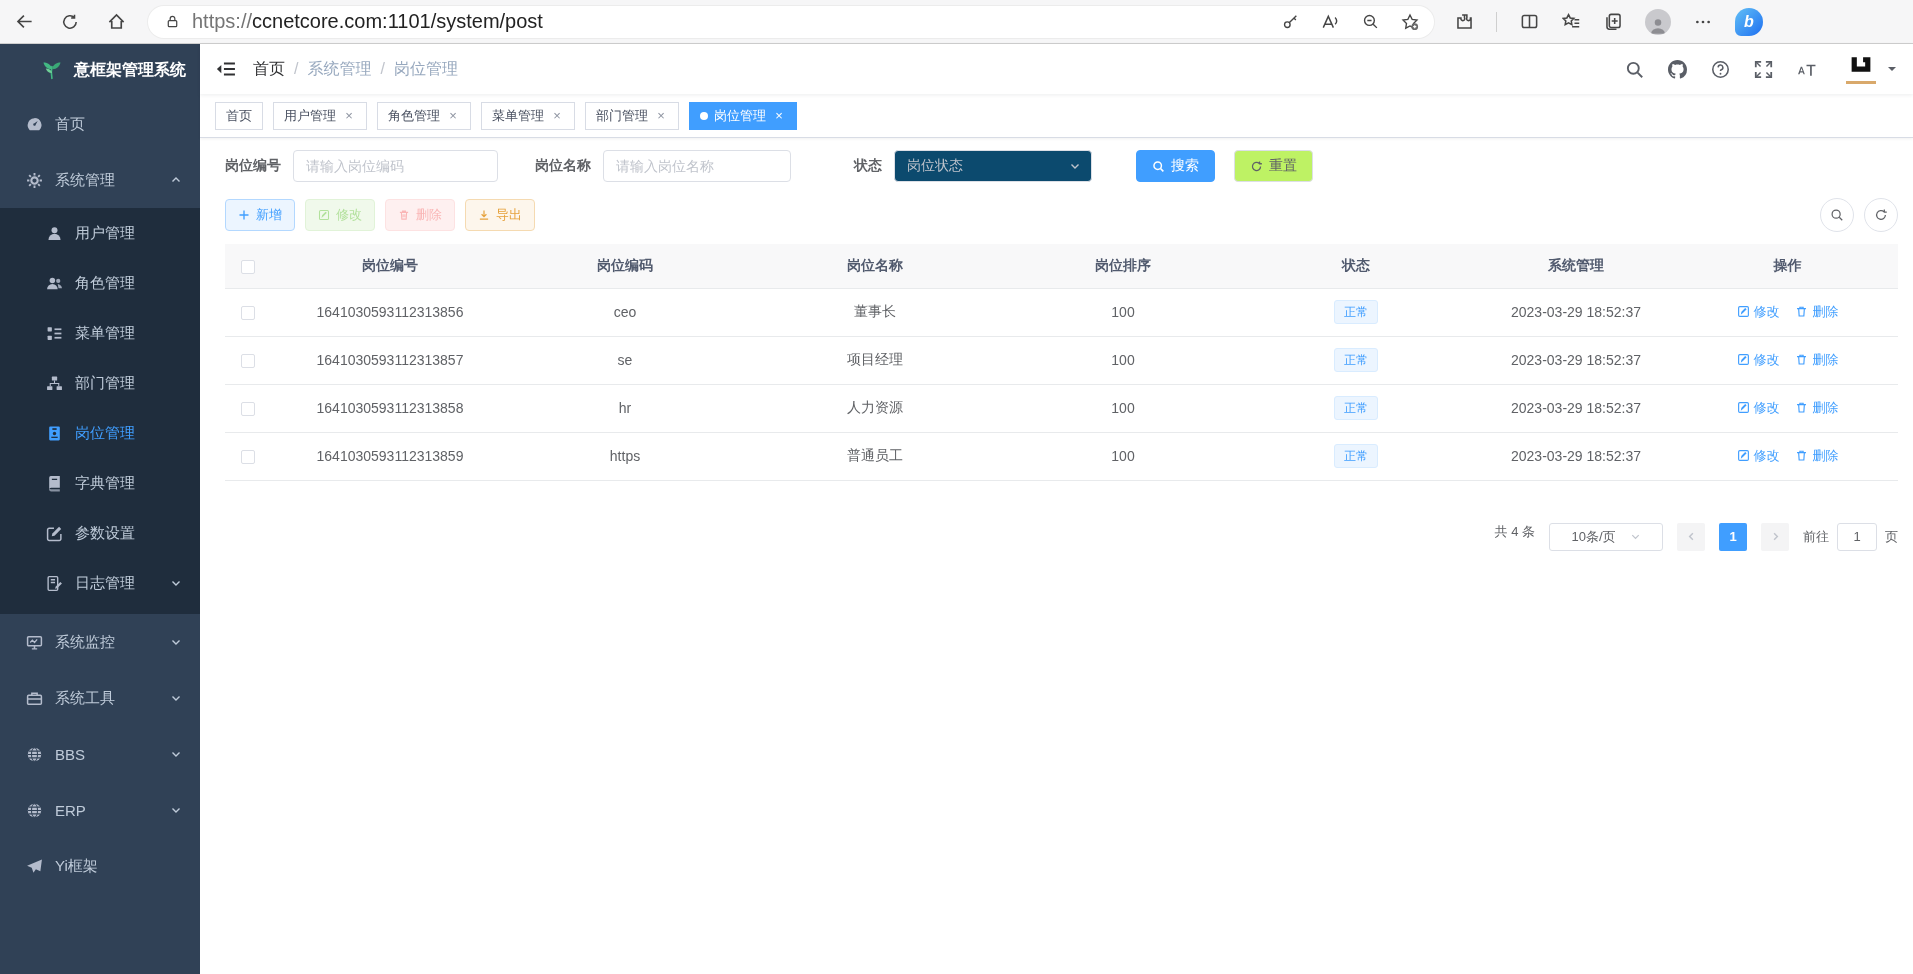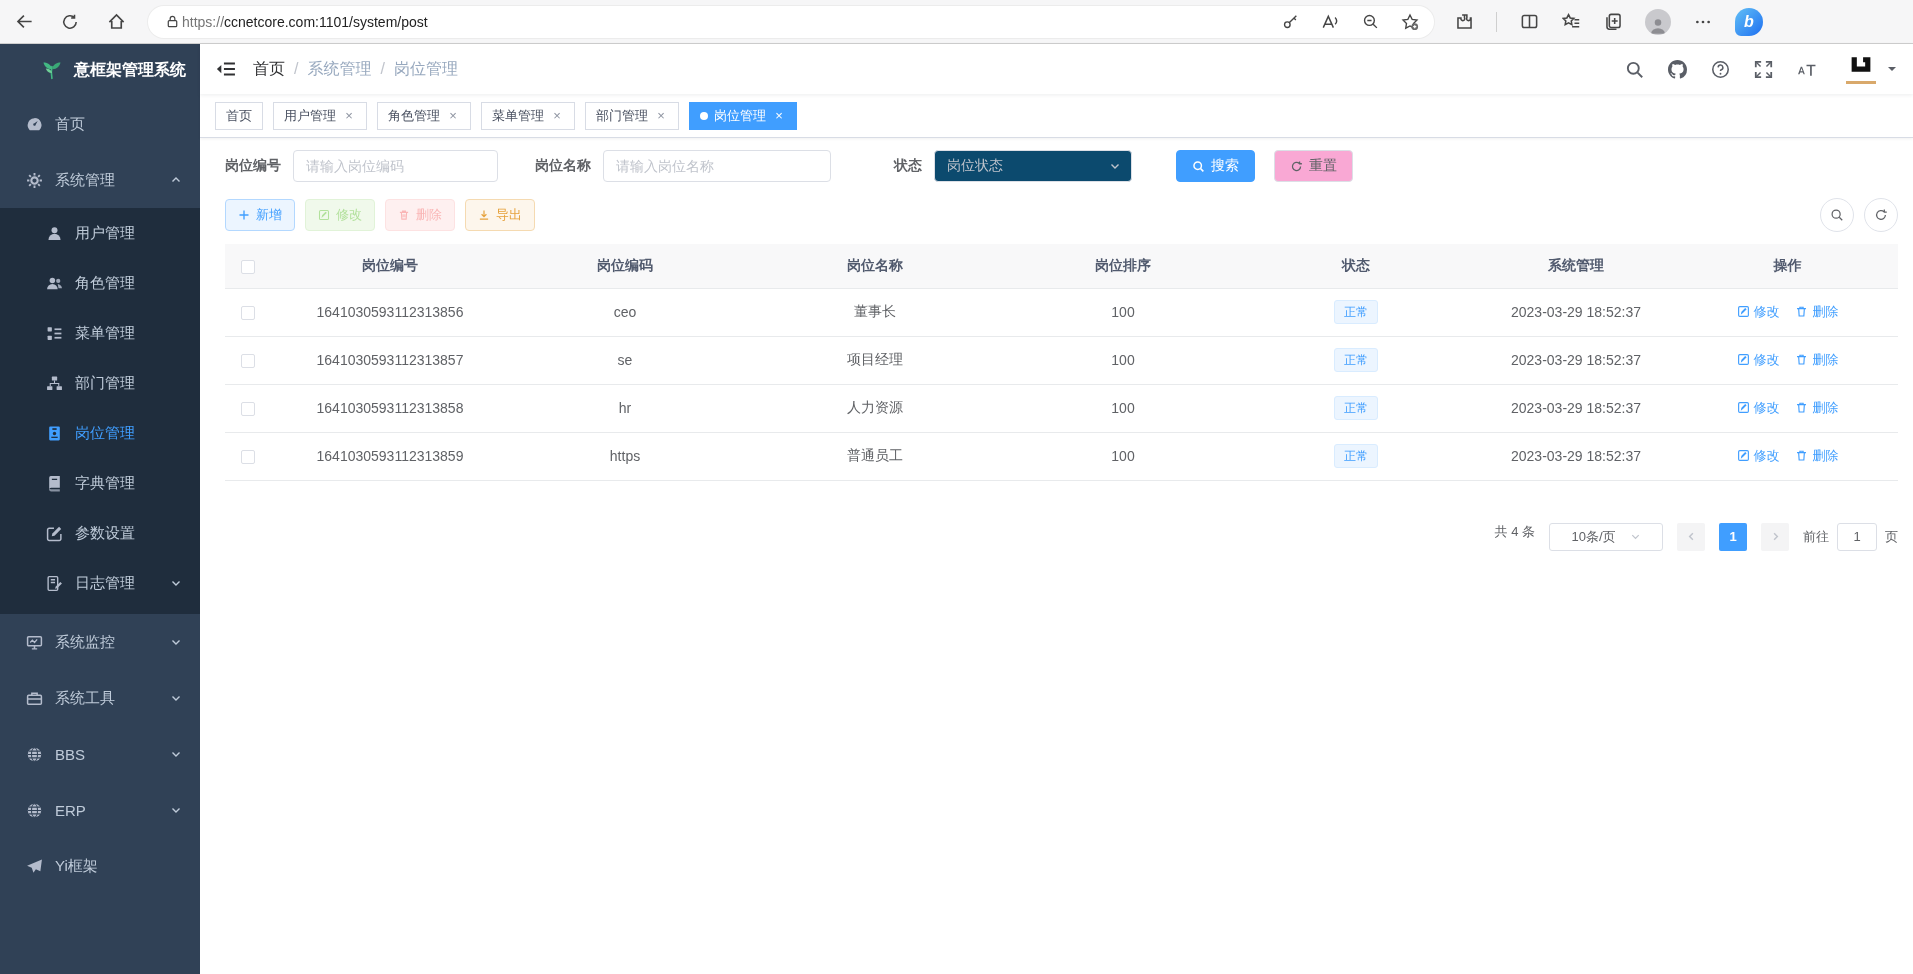--- a/index.html
+++ b/index.html
@@ -4,21 +4,21 @@
 <style>
   *{margin:0;padding:0;box-sizing:border-box}
   html,body{width:1913px;height:974px;overflow:hidden;font-family:"Liberation Sans",sans-serif;background:#fff}
   svg{display:block}
 
   
   .browser-bar{height:44px;background:#f6f6f7;border-bottom:1px solid #cfcfcf;display:flex;align-items:center;padding:0 14px;color:#454545}
   .bicon{width:20px;height:20px;flex:none;display:flex;align-items:center;justify-content:center;color:#454545}
   .browser-left{display:flex;align-items:center;gap:26px;margin-right:22px}
   .address-pill{width:1286px;height:32px;background:#fff;border-radius:16px;display:flex;align-items:center;padding:0 14px;box-shadow:0 0 0 1px #ececec}
-  .url{font-size:14px;color:#222;white-space:nowrap;flex:1}
+  .url{font-size:20px;color:#222;margin-left:10px;white-space:nowrap;flex:1}
   .url .scheme{color:#757575}
   .pill-icons{display:flex;align-items:center;gap:20px;color:#555}
   .browser-right{display:flex;align-items:center;gap:22px;margin-left:20px}
   .tb-divider{width:1px;height:20px;background:#cfcfcf}
   .avatar-circle{width:26px;height:26px;border-radius:50%;background:#c9c9cd;display:flex;align-items:flex-end;justify-content:center;overflow:hidden}
   .copilot{width:28px;height:28px;border-radius:50% 50% 50% 6px;background:linear-gradient(135deg,#62c0f6,#1e6ff1);display:flex;align-items:center;justify-content:center;color:#fff;font-weight:bold;font-size:16px;font-style:italic}
 
   
   .app{display:flex;height:930px}
   .sidebar{width:200px;background:#304156;color:#bfcbd9;flex:none;display:flex;flex-direction:column}
@@ -56,21 +56,21 @@
   .tag-item.active .x{color:#fff}
   .tag-dot{width:8px;height:8px;border-radius:50%;background:#fff;display:inline-block}
 
   
   .content{padding:12px 15px 0 25px;flex:1}
   .filter-row{display:flex;align-items:center;height:32px;margin-top:0}
   .f-label{font-weight:700;color:#606266;font-size:14px;margin-right:12px;white-space:nowrap}
   .f-input{height:32px;border:1px solid #dcdfe6;border-radius:4px;padding:0 12px;font-size:14px;color:#606266;outline:none;font-family:"Liberation Sans",sans-serif}
   .f-input::placeholder{color:#c0c4cc}
   .f-select{height:32px;border:1px solid #dcdfe6;border-radius:4px;padding:0 10px 0 12px;font-size:14px;color:#c0c4cc;display:flex;align-items:center;justify-content:space-between;cursor:pointer;background:#0c4a6e}
-  .btn{height:32px;border-radius:4px;font-size:14px;display:inline-flex;align-items:center;gap:6px;padding:0 15px;cursor:pointer;border:1px solid #dcdfe6;background:#f9a8d4;color:#606266;font-family:"Liberation Sans",sans-serif;white-space:nowrap}
+  .btn{height:32px;border-radius:4px;font-size:14px;display:inline-flex;align-items:center;gap:6px;padding:0 15px;cursor:pointer;border:1px solid #dcdfe6;background:#bef264;color:#606266;font-family:"Liberation Sans",sans-serif;white-space:nowrap}
   .btn-primary{background:#409eff;border-color:#409eff;color:#fff}
   .toolbar{display:flex;align-items:center;margin-top:16px}
   .btn-sm{height:32px;font-size:13px;padding:0 12px;border-radius:4px}
   .btn-plain-blue{background:#ecf5ff;border:1px solid #b3d8ff;color:#409eff}
   .btn-plain-green{background:#f0f9eb;border:1px solid #e1f3d8;color:#b3e19d;cursor:not-allowed}
   .btn-plain-red{background:#fef0f0;border:1px solid #fde2e2;color:#fab6b6;cursor:not-allowed}
   .btn-plain-orange{background:#fdf6ec;border:1px solid #f5dab1;color:#e6a23c}
   .toolbar .gap{width:10px}
   .toolbar-right{margin-left:auto;display:flex;gap:10px}
   .circle-btn{width:34px;height:34px;border-radius:50%;border:1px solid #e0e3ea;background:#fff;display:flex;align-items:center;justify-content:center;color:#606266;cursor:pointer}
@@ -424,21 +424,21 @@
         </span>
     </div>
 
     <div class="content">
 
       <div class="filter-row">
         <span class="f-label">岗位编号</span>
         <input class="f-input" style="width: 205px;" placeholder="请输入岗位编码">
         <span style="width:37px"></span>
         <span class="f-label">岗位名称</span>
-        <input class="f-input" style="width: 228px;" placeholder="请输入岗位名称">
+        <input class="f-input" style="width: 188px;" placeholder="请输入岗位名称">
         <span style="width:63px"></span>
         <span class="f-label">状态</span>
         <div class="f-select" style="width:198px">
           <span>岗位状态</span>
           <svg width="12" height="12" viewBox="0 0 12 12" fill="none" stroke="#c0c4cc" stroke-width="1.4">
               <path d="M2.5 4.5L6 8l3.5-3.5"></path>
             </svg>
         </div>
         <span style="width:44px"></span>
         <button class="btn btn-primary">

